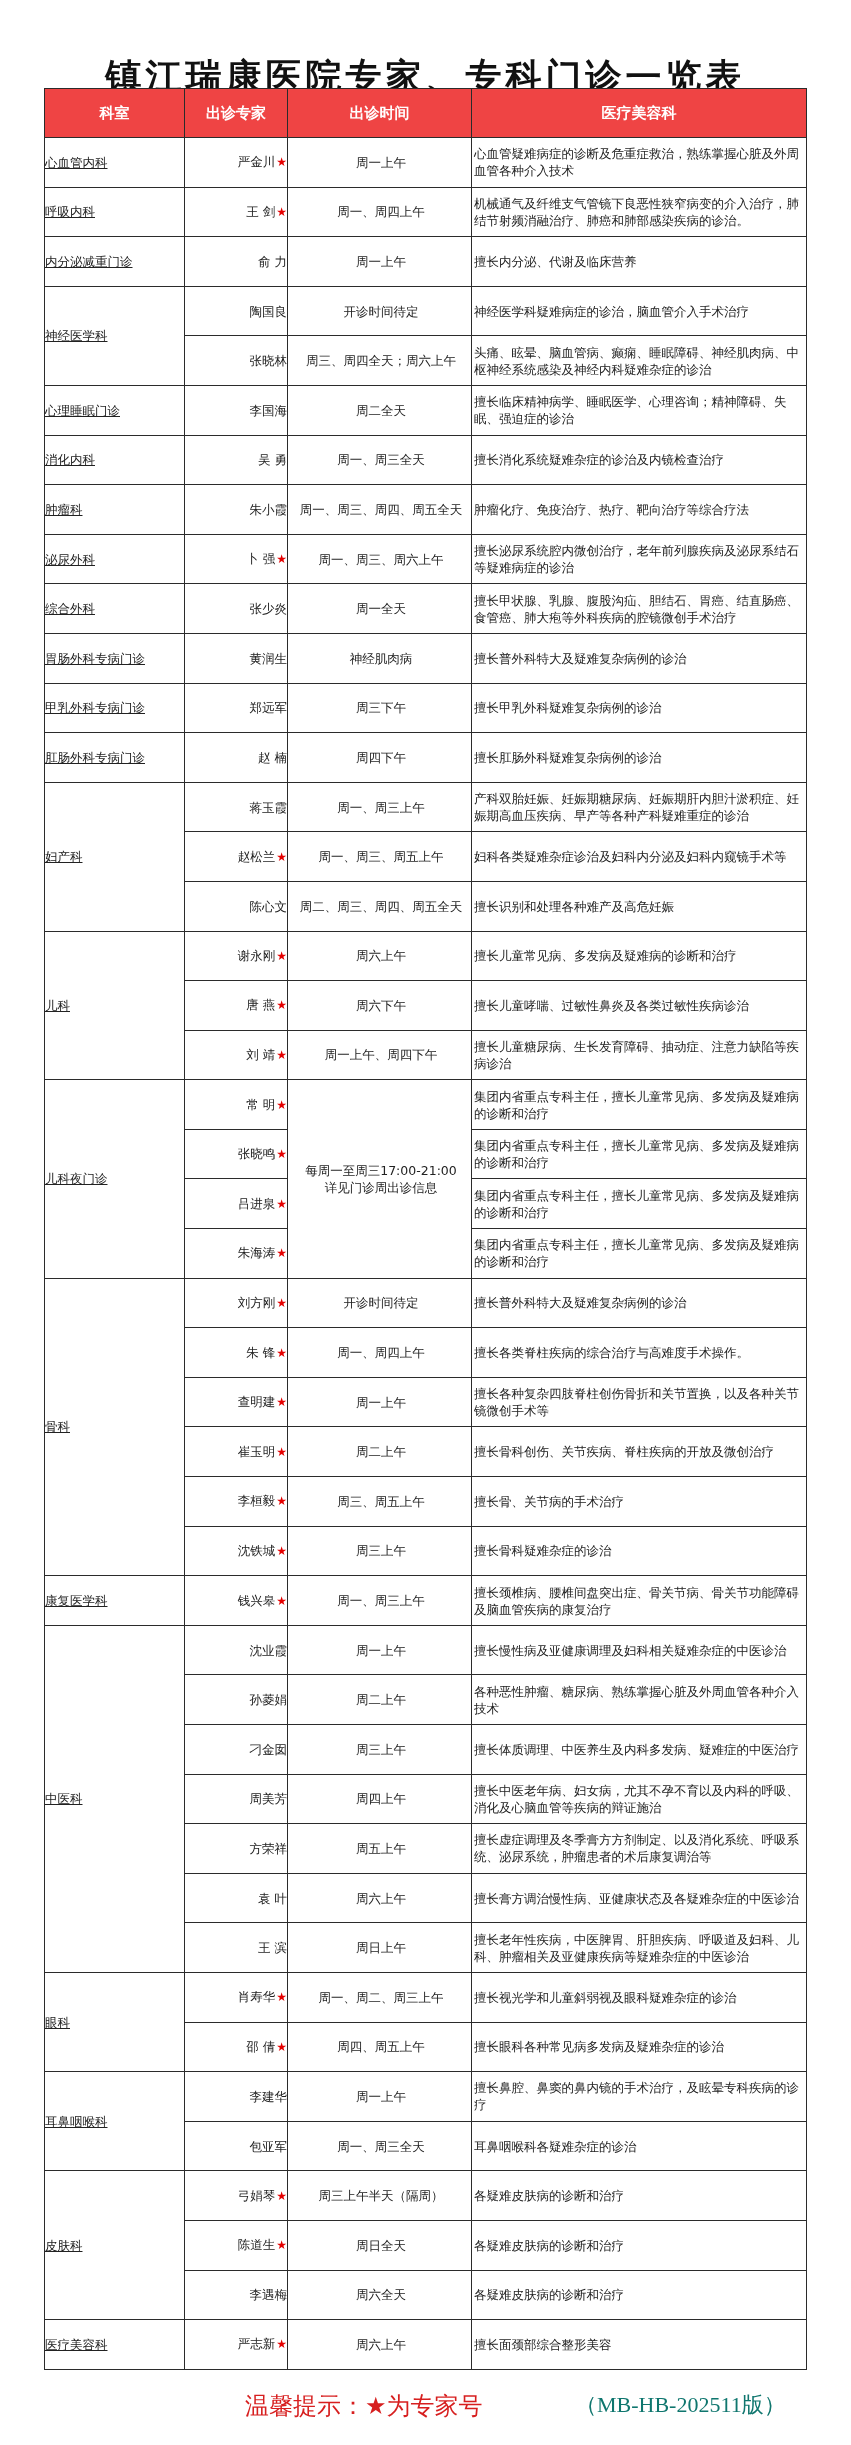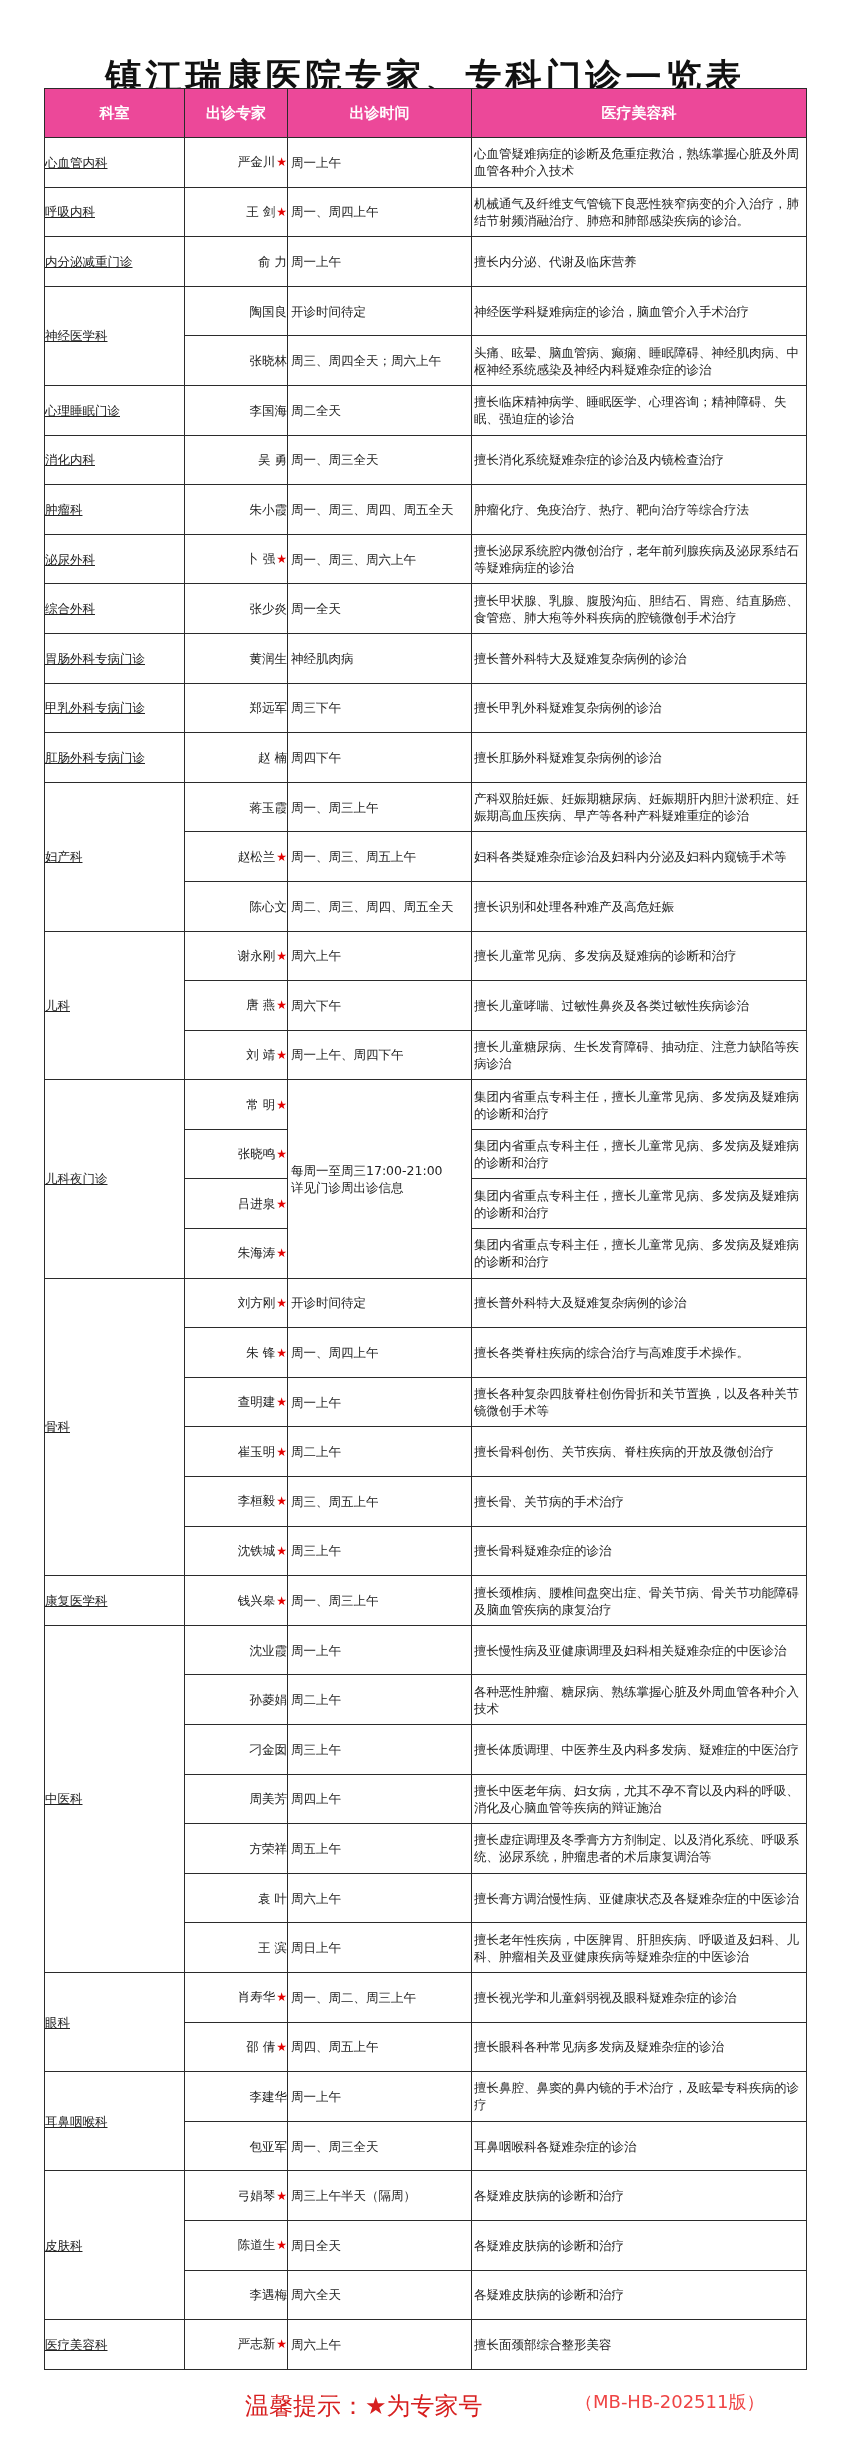--- a/index.html
+++ b/index.html
@@ -8,34 +8,34 @@
     position: absolute; left: 0; top: 30px; width: 851px; text-align: center;
     font-family: "DejaVu Serif", "Liberation Serif", serif; font-weight: bold;
     font-size: 36px; letter-spacing: 4px; color: #111; margin-top: 23px;
   }
   table.sched {
     position: absolute; left: 44px; top: 88px; width: 762px;
     border-collapse: collapse; table-layout: fixed;
   }
   table.sched th, table.sched td { border: 1.5px solid #2b2b2b; padding: 0; }
   table.sched th {
-    background: #ec4899; color: #ffffff; font-size: 15px; font-weight: bold;
+    background: #ef4444; color: #ffffff; font-size: 15px; font-weight: bold;
     height: 48px; text-align: center;
   }
   table.sched td { height: 48.6px; font-size: 12.5px; line-height: 17px; background: #ffffff; }
   td.dept { background: #d9e1f2; font-size: 13px; text-decoration: underline; }
   td.doc { text-align: right; font-size: 13px; }
-  td.time { text-align: left; padding-left: 3px !important; font-size: 13px; margin-left: 28px; }
+  td.time { text-align: center; padding-left: 3px !important; font-size: 13px; margin-left: 28px; }
   td.spec { text-align: left; padding-left: 2px !important; padding-right: 2px !important; }
   .star { color: #e50000; font-size: 12px; margin-left: 1px; }
   .footer-tip {
     position: absolute; left: 245px; top: 2390px; color: #d71f1f; font-size: 24px;
   }
   .footer-ver {
-    position: absolute; left: 575px; top: 2390px; color: #ef4444; font-size: 18px;
+    position: absolute; left: 575px; top: 2390px; color: #0f766e; font-size: 22px; font-family: Liberation Serif, serif;
   }
 </style>
 </head>
 <body>
 
 <div class="title">镇江瑞康医院专家、专科门诊一览表</div>
 
 <table class="sched">
   <colgroup>
     <col style="width:140px">

